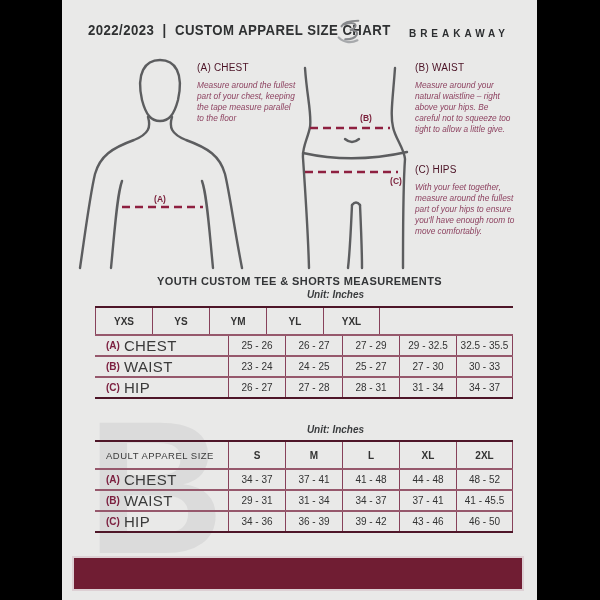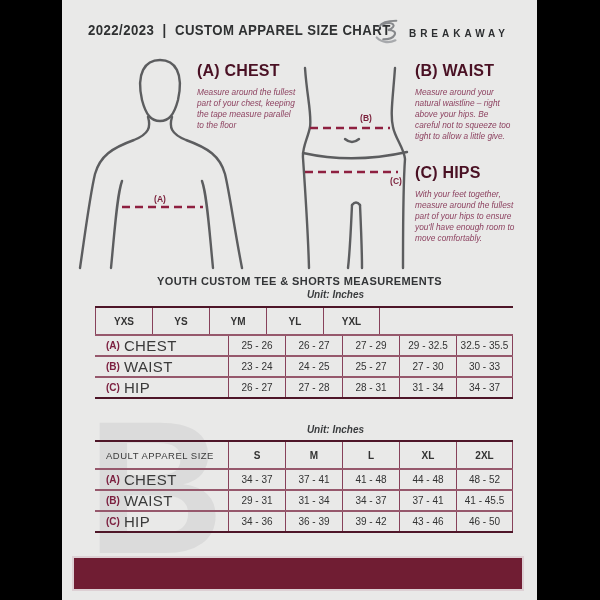--- a/index.html
+++ b/index.html
@@ -5,29 +5,29 @@
   html,body{margin:0;padding:0;background:#000;}
   .stage{position:relative;width:600px;height:600px;background:#000;overflow:hidden;
          font-family:"Liberation Sans",sans-serif;}
   .page{position:absolute;left:62px;top:0;width:475px;height:600px;background:#e9e9e8;overflow:hidden;}
 
   
   .hdr-title{position:absolute;left:26px;top:21px;font-size:15px;font-weight:bold;
              color:#2f3132;letter-spacing:.5px;white-space:pre;transform:scaleX(.88);
              transform-origin:left center;}
   .brand{position:absolute;right:28px;top:16px;display:flex;align-items:center;gap:8px;}
-  .brand-name{font-size:10px;font-weight:bold;letter-spacing:4px;color:#2c2e30;}
+  .brand-name{font-size:10px;font-weight:bold;letter-spacing:4px;color:#2c2e30;padding-left:38px;}
 
   
   .watermark{position:absolute;left:25px;top:392px;font-size:190px;font-weight:bold;
              color:#dbdbdb;line-height:1;}
 
   
   .inst{position:absolute;}
-  .inst-h{font-size:16px;font-weight:700;color:#4a1124;letter-spacing:.2px;}
+  .inst-h{font-size:10px;font-weight:400;color:#4a1124;letter-spacing:.2px;}
   .inst-b{margin-top:7px;font-size:8.3px;line-height:1.33;font-style:italic;color:#8d4260;}
   .inst-a{left:135px;top:62px;width:102px;}
   .inst-w{left:353px;top:62px;width:98px;}
   .inst-hips{left:353px;top:164px;width:104px;}
 
   .figures{position:absolute;left:0;top:55px;width:475px;height:215px;}
 
   
   .sec-title{position:absolute;left:0;width:475px;text-align:center;font-size:11px;
              font-weight:bold;color:#333537;letter-spacing:.4px;}

